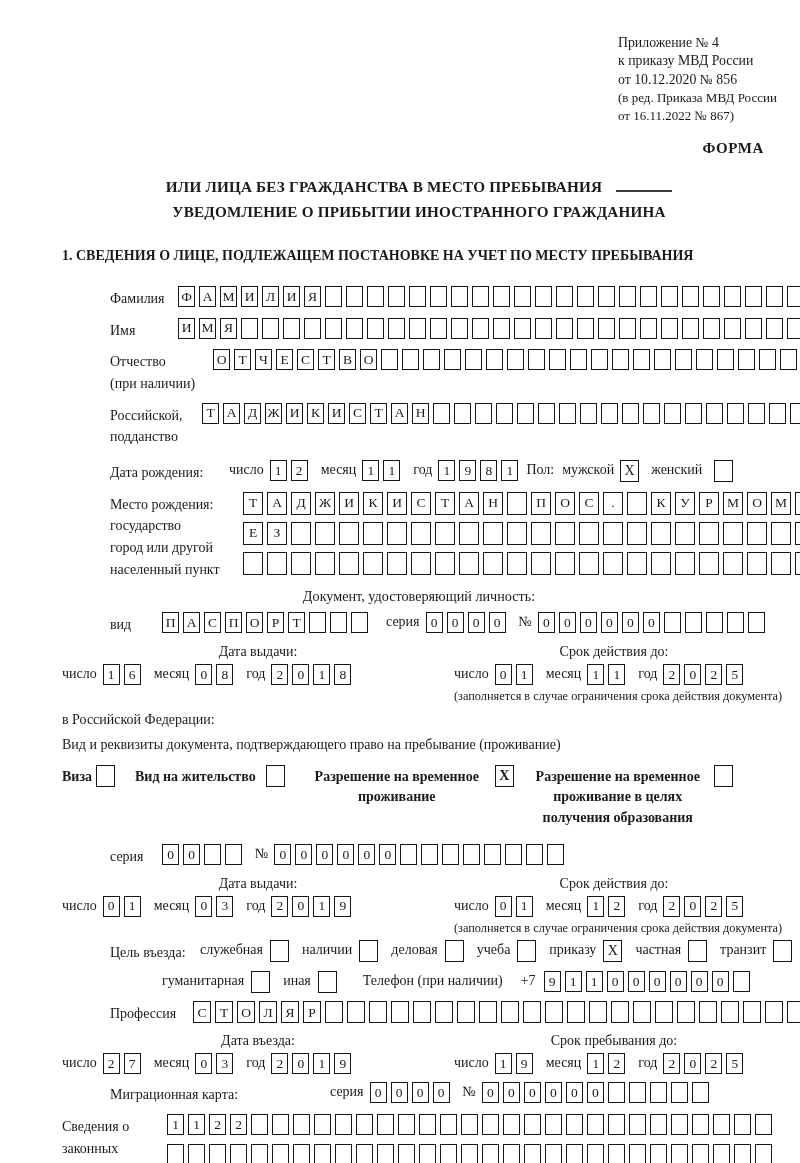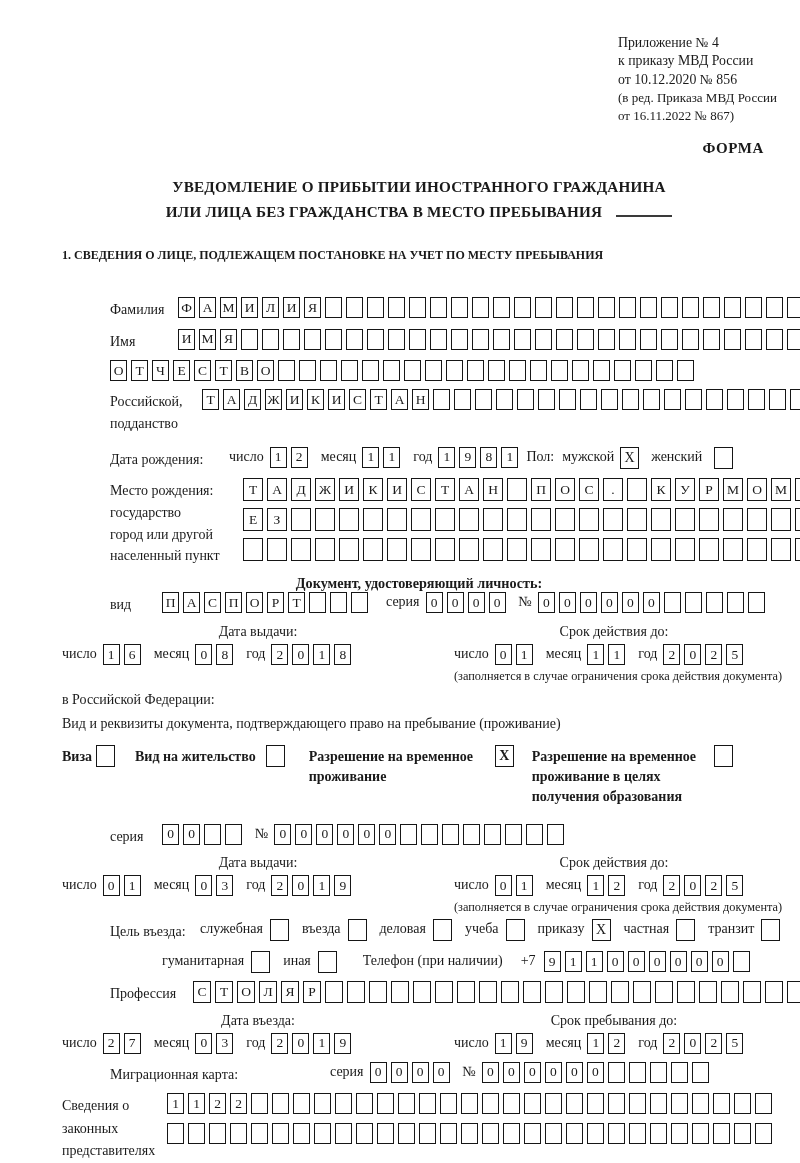--- a/index.html
+++ b/index.html
@@ -11,21 +11,21 @@
     font-size:14px; overflow:hidden;
   }
   .page { padding:34px 24px 0 62px; width:800px; }
 
   
   .appendix { margin-left:556px; width:200px; line-height:1.34; font-size:13.8px; }
   .appendix .small { font-size:13px; }
   .forma { text-align:right; padding-right:12px; font-weight:bold; font-size:15px; letter-spacing:.6px; margin-top:16px; }
   .title { text-align:center; font-weight:bold; font-size:15.2px; line-height:1.6; margin-top:18px; letter-spacing:.2px; }
   .uslot { display:inline-block; width:56px; border-bottom:2px solid #3a3a3a; margin-left:14px; }
-  .section-title { font-weight:bold; font-size:12px; margin-top:24px; margin-bottom:34px; }
+  .section-title { font-weight:bold; font-size:14px; margin-top:24px; margin-bottom:22px; }
 
   
   .frow { display:flex; align-items:flex-start; margin-bottom:8px;margin-left:48px; }
   .lbl { flex:0 0 auto; padding-top:2px; line-height:1.55; }
   .dlbl { flex:0 0 auto; margin:2px 6px 0 9px; white-space:nowrap; }
   .dlbl.first { margin-left:0; }
   .glabel { flex:0 0 auto; margin:2px 6px 0 2px; white-space:nowrap; }
 
   
   .cells { display:inline-flex; flex:0 0 auto; }
@@ -39,37 +39,37 @@
   .cells.md .cell { width:18px; height:22px; }
   .cb {
     flex:0 0 auto; width:19px; height:22px; border:1.7px solid #161616;
     display:inline-flex; align-items:center; justify-content:center;
     font-size:14px; background:#fff;
   }
   .stack { display:flex; flex-direction:column; }
   .stack .cells { margin-bottom:7px; }
   .stack .cells:last-child { margin-bottom:0; }
 
-  .center-bold { text-align:center; font-weight:bold; font-size:14.2px; margin:2px 0 0; }
+  .center-bold { text-align:center; font-weight:normal; font-size:14.2px; margin:2px 0 7px; }
 
   
   .dates { display:flex; margin-bottom:4px; }
   .dgroup1 { width:392px; flex:0 0 auto; }
   .dgroup2 { width:320px; flex:0 0 auto; }
   .dhead { text-align:center; margin-bottom:4px;font-family:Liberation Serif, serif; }
   .dfields { display:flex; align-items:flex-start; }
   .dnote { font-size:12.3px; margin-top:4px; text-align:center; white-space:nowrap; }
 
   
   .intro { line-height:1.75; }
   .opts { display:flex; align-items:flex-start; margin:8px 0 16px;font-weight:bold; }
   .opt { display:flex; align-items:flex-start; flex:0 0 auto; }
   .opt .cb { margin-left:10px; }
   .optlabel { padding-top:2px; line-height:1.45; }
-  .optlabel.c { }
+  .optlabel.c { text-align:center; }
 
   
   .purpose .glabel { margin:2px 0 0 13px; }
   .purpose .cb { margin-left:7px; }
   .purpose2 { margin-left:100px; }
   .phone-prefix { margin:2px 8px 0 18px; font-weight:normal; }
 
   
   .reps { display:flex; align-items:flex-start; margin-top:2px; }
   .replabel { width:105px; flex:0 0 auto; line-height:1.6; padding-top:2px; }
@@ -84,22 +84,22 @@
     <div>Приложение № 4</div>
     <div>к приказу МВД России</div>
     <div>от 10.12.2020 № 856</div>
     <div class="small">(в ред. Приказа МВД России</div>
     <div class="small">от 16.11.2022 № 867)</div>
   </div>
 
   <div class="forma">ФОРМА</div>
 
   <div class="title">
+    <div><span>ИЛИ ЛИЦА БЕЗ ГРАЖДАНСТВА В МЕСТО ПРЕБЫВАНИЯ</span><span class="uslot"></span></div>
     <div>УВЕДОМЛЕНИЕ О ПРИБЫТИИ ИНОСТРАННОГО ГРАЖДАНИНА</div>
-    <div><span>ИЛИ ЛИЦА БЕЗ ГРАЖДАНСТВА В МЕСТО ПРЕБЫВАНИЯ</span><span class="uslot"></span></div>
   </div>
 
   <div class="section-title">1. СВЕДЕНИЯ О ЛИЦЕ, ПОДЛЕЖАЩЕМ ПОСТАНОВКЕ НА УЧЕТ ПО МЕСТУ ПРЕБЫВАНИЯ</div>
 
   <div class="frow">
     <span class="lbl" style="width:68px">Фамилия</span>
     <span class="cells">
         <span class="cell">Ф</span>
         <span class="cell">А</span>
         <span class="cell">М</span>
@@ -163,20 +163,24 @@
         <span class="cell"></span>
         <span class="cell"></span>
         <span class="cell"></span>
         <span class="cell"></span>
         <span class="cell"></span>
         <span class="cell"></span>
       </span>
   </div>
 
   <div class="frow">
+    <span class="lbl" style="width:103px">
+      <div>Отчество</div>
+      <div>(при наличии)</div>
+    </span>
     <span class="cells">
         <span class="cell">О</span>
         <span class="cell">Т</span>
         <span class="cell">Ч</span>
         <span class="cell">Е</span>
         <span class="cell">С</span>
         <span class="cell">Т</span>
         <span class="cell">В</span>
         <span class="cell">О</span>
         <span class="cell"></span>
@@ -538,21 +542,21 @@
           </span>
       </div>
       <div class="dnote">(заполняется в случае ограничения срока действия документа)</div>
     </div>
   </div>
 
   <div class="frow purpose">
     <span class="lbl" style="width:88px">Цель въезда:</span>
     <span class="glabel" style="margin-left:2px">служебная</span>
     <span class="cb"></span>
-    <span class="glabel">въезда</span>
+    <span class="glabel">наличии</span>
     <span class="cb"></span>
     <span class="glabel">деловая</span>
     <span class="cb"></span>
     <span class="glabel">учеба</span>
     <span class="cb"></span>
     <span class="glabel">приказу</span>
     <span class="cb">X</span>
     <span class="glabel">частная</span>
     <span class="cb"></span>
     <span class="glabel">транзит</span>

